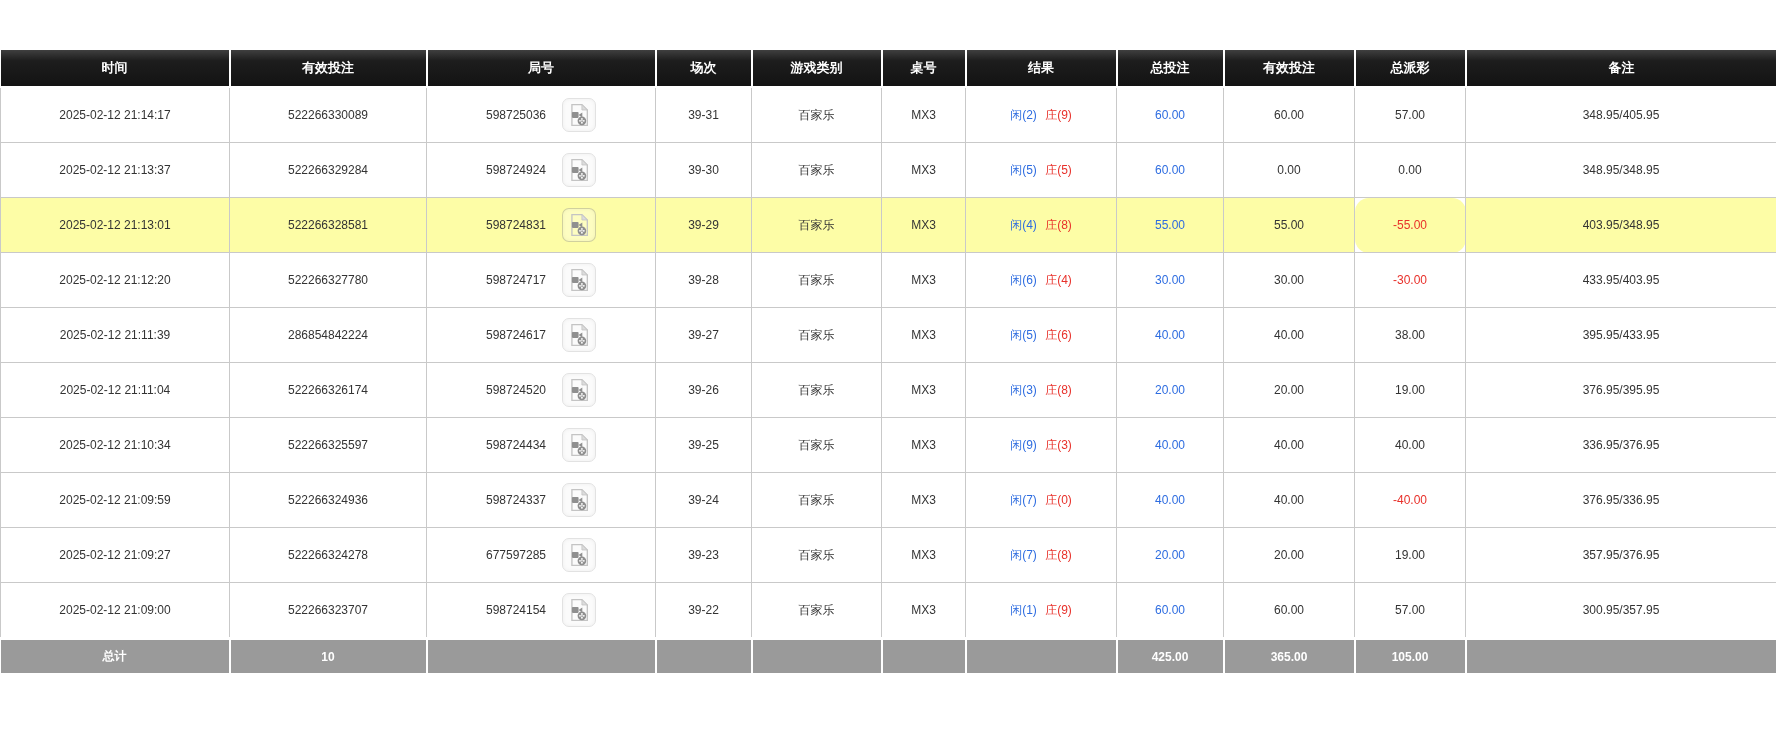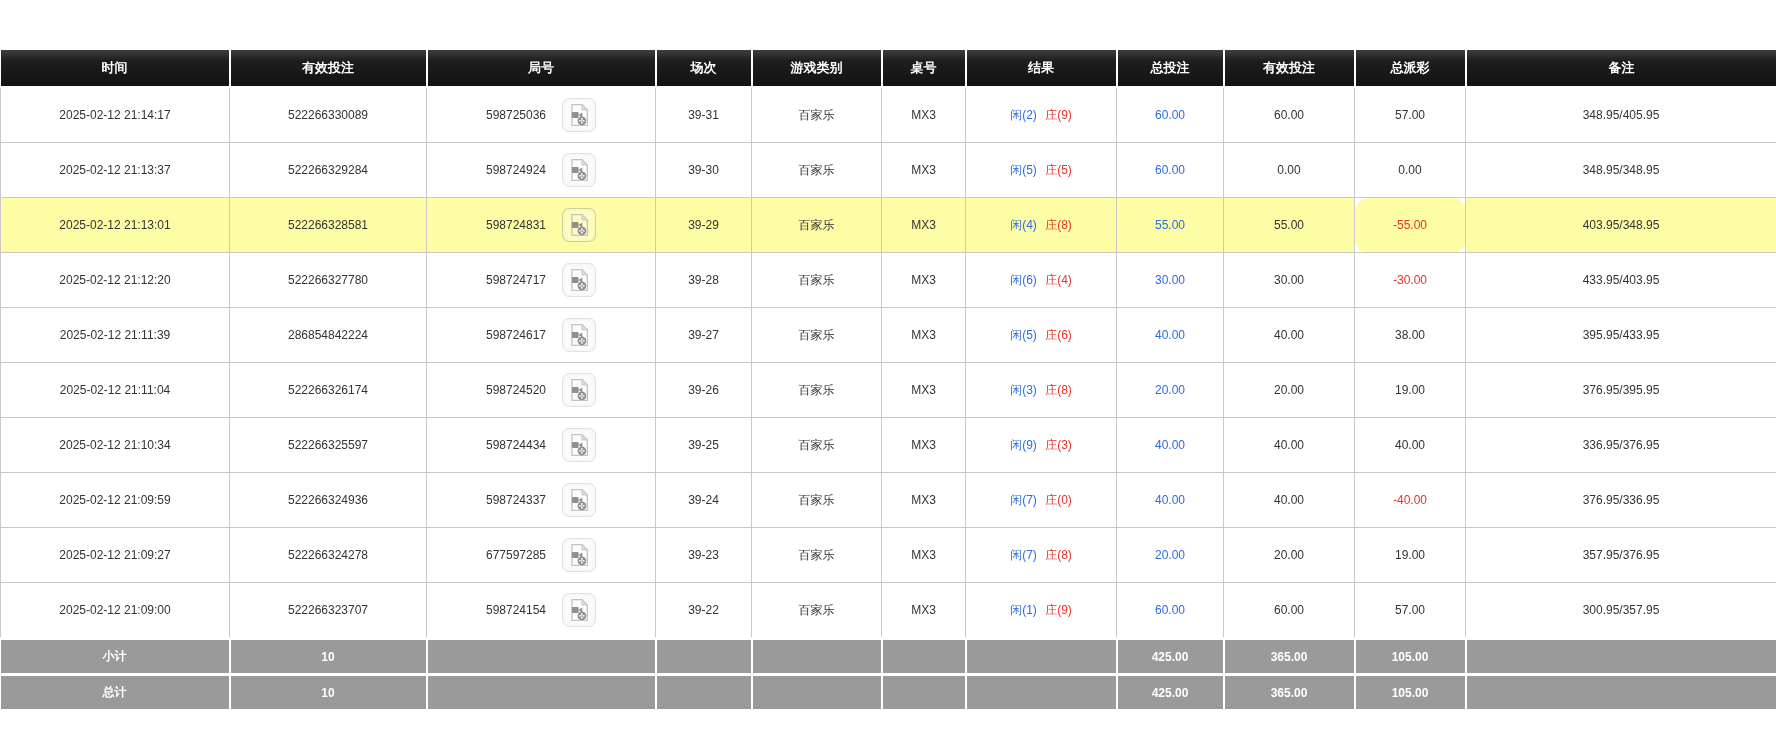--- a/index.html
+++ b/index.html
@@ -455,33 +455,20 @@
       <span class="banker">庄(9)</span>
     </td>
     <td class="blue">60.00</td>
     <td>60.00</td>
     <td>57.00</td>
     <td>300.95/357.95</td>
   </tr>
     </tbody>
   <tfoot>
     <tr>
-      <td>小计</td>
-      <td>10</td>
-      <td></td>
-      <td></td>
-      <td></td>
-      <td></td>
-      <td></td>
-      <td>425.00</td>
-      <td>365.00</td>
-      <td>105.00</td>
-      <td></td>
-    </tr>
-    <tr>
       <td>总计</td>
       <td>10</td>
       <td></td>
       <td></td>
       <td></td>
       <td></td>
       <td></td>
       <td>425.00</td>
       <td>365.00</td>
       <td>105.00</td>

